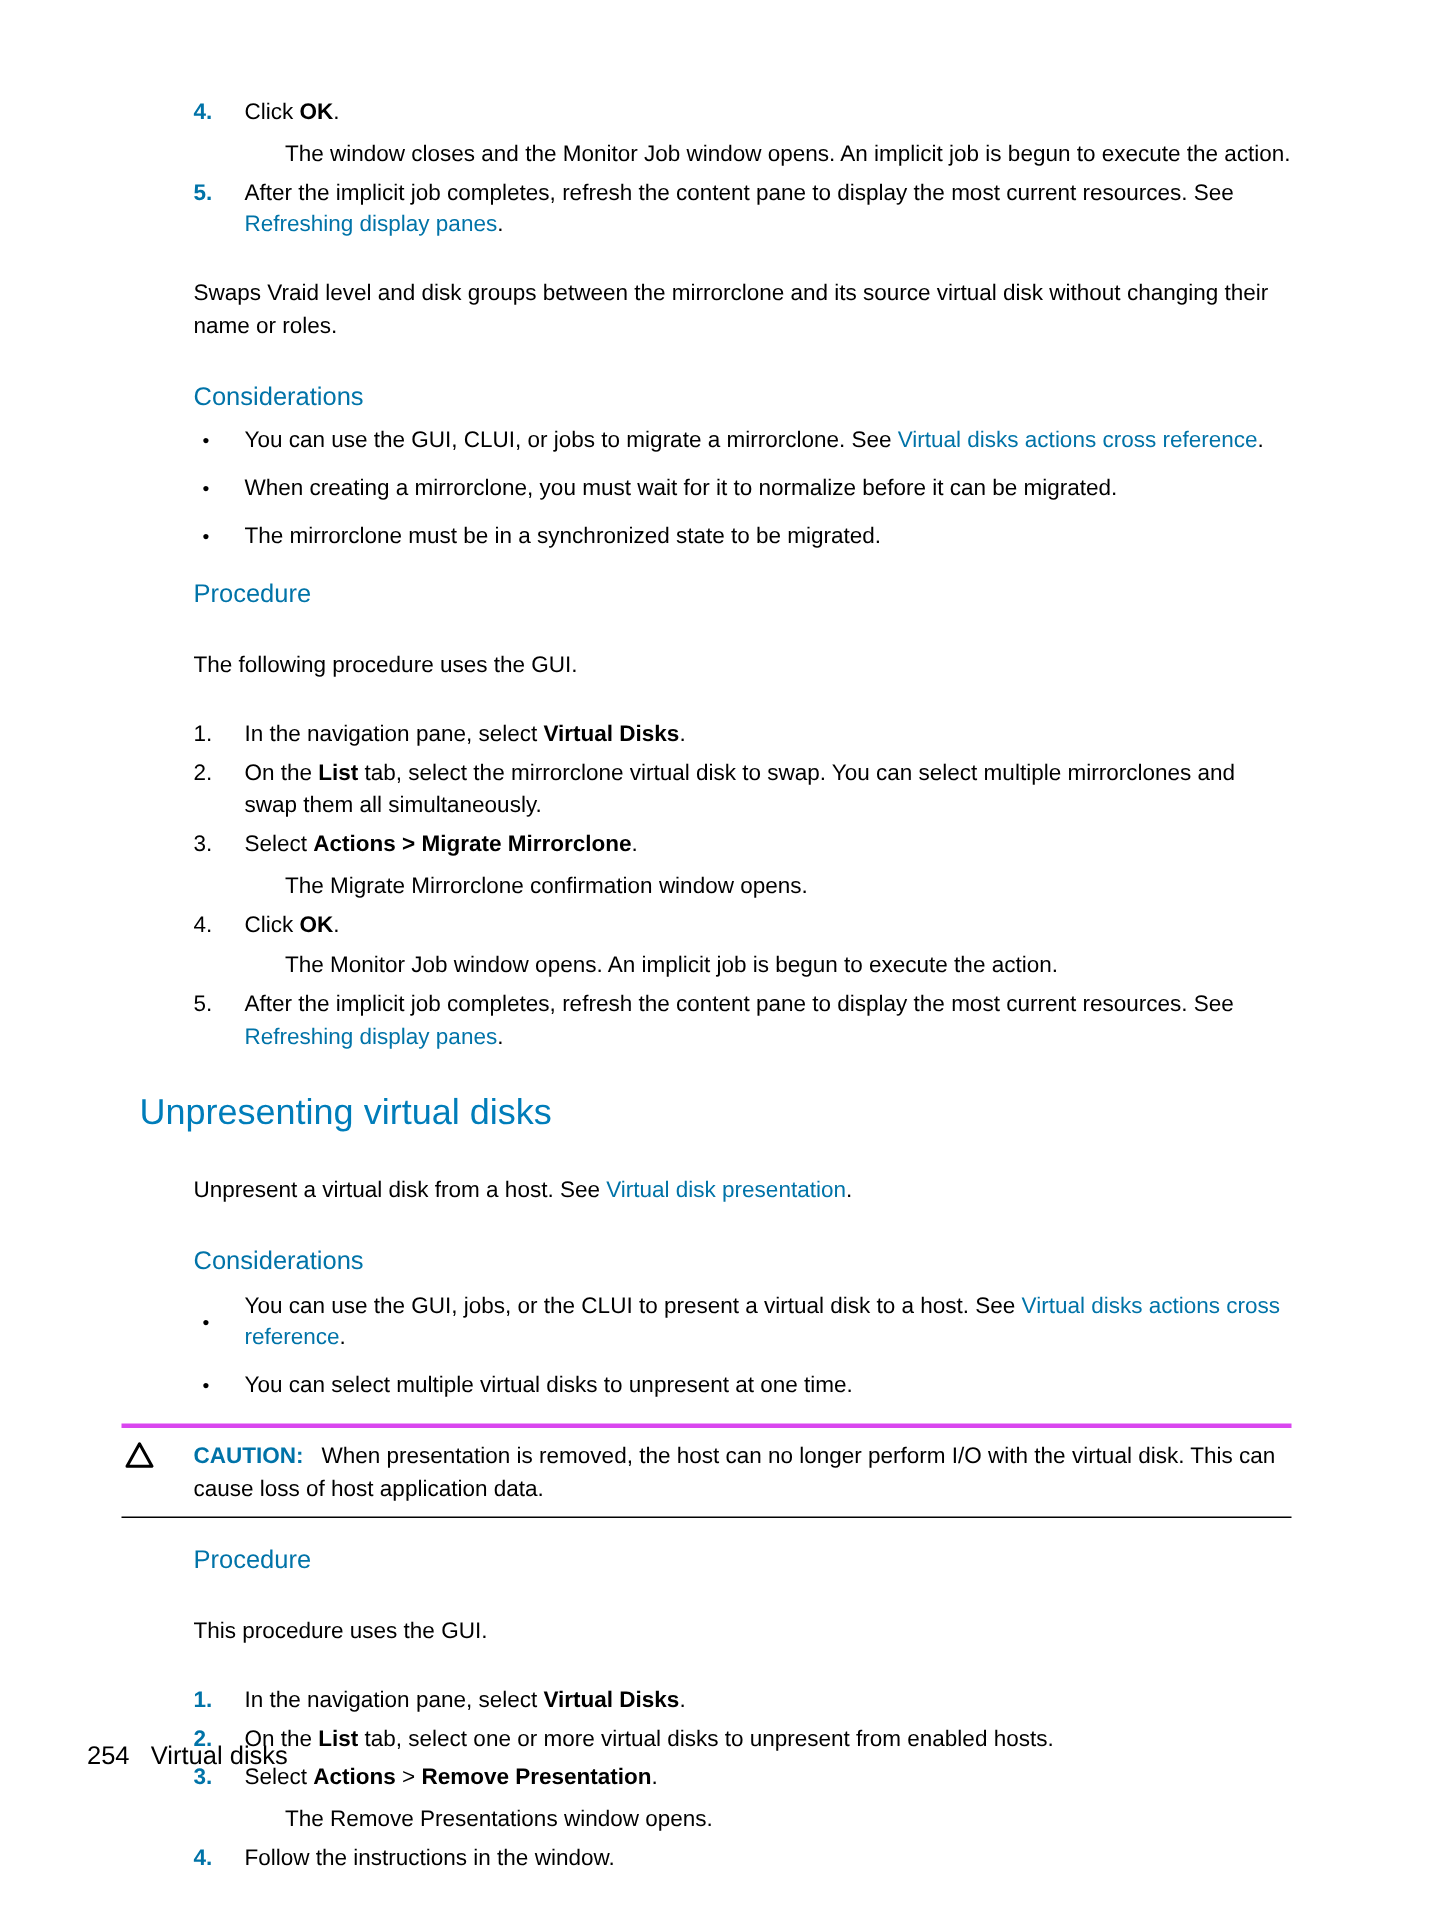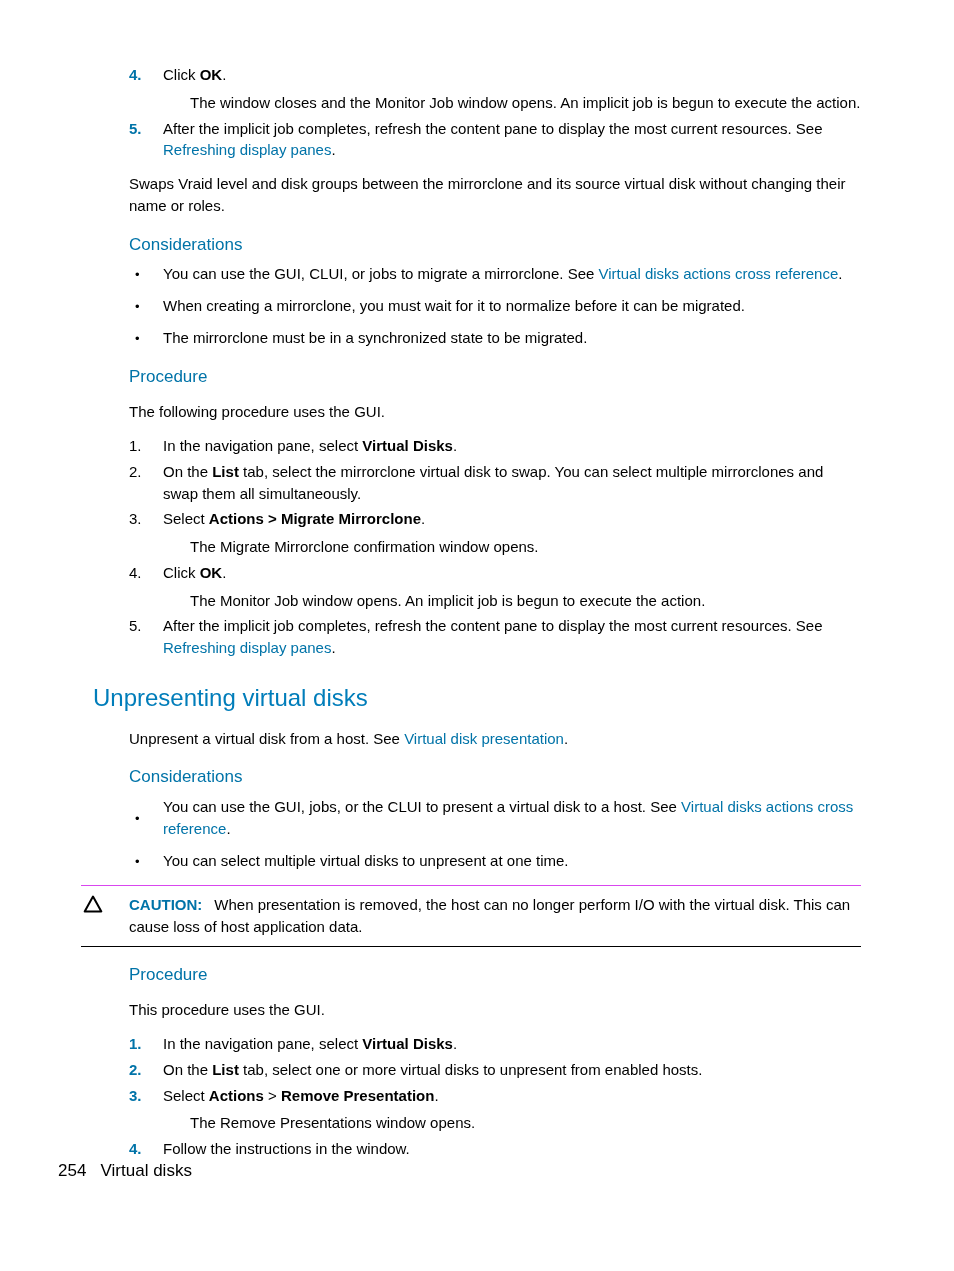--- a/index.html
+++ b/index.html
@@ -29,25 +29,25 @@
     font-weight: normal;
     font-size: 24px;
     margin: 22px 0 8px -36px;
   }
   h3.sub {
     color: #0073a8;
     font-weight: normal;
     font-size: 17px;
     margin: 16px 0 6px 0;
   }
-  p.para { margin: 12px 0; }
+  p.para { margin: 24px 0; }
   .link { color: #0073a8; }
   .bold { font-weight: bold; }
   .caution-wrap {
-    border-top: 1px solid #d946ef;
+    border-top: 3px solid #d946ef;
     border-bottom: 1px solid #000;
     margin: 14px 0 14px -48px;
     padding: 8px 0 8px 0;
     display: flex;
   }
   .caution-icon {
     width: 48px; flex-shrink:0;
     font-weight: bold;
     font-size: 18px;
     padding-left: 2px;

